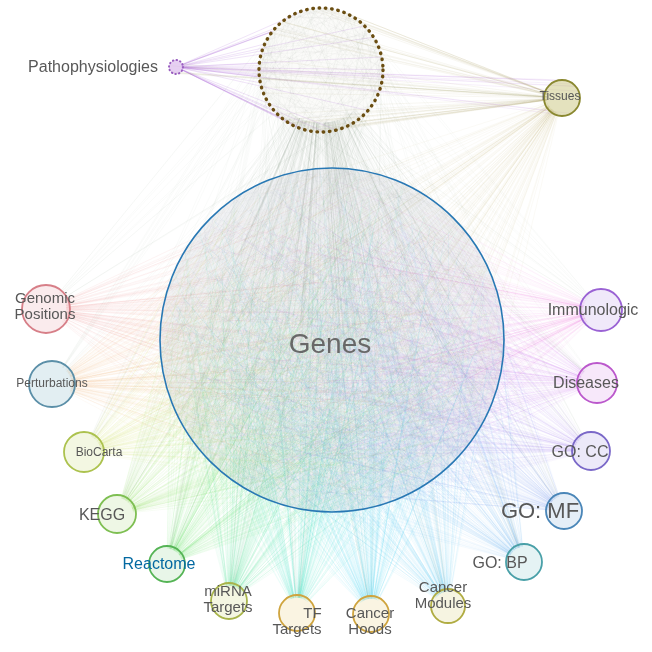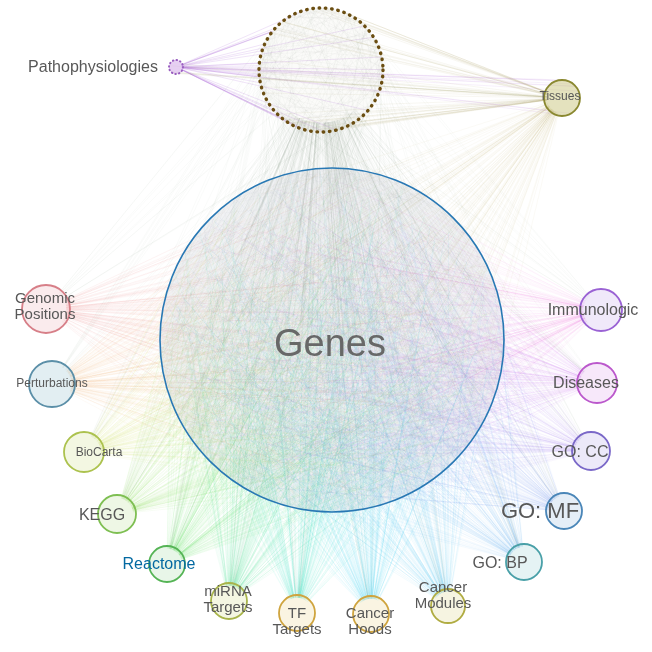--- a/index.html
+++ b/index.html
@@ -2752,32 +2752,32 @@
       <circle cx="297" cy="613" r="18" fill="rgba(238,220,160,0.3)" stroke="#cfa43e" stroke-width="1.8"></circle>
       <circle cx="371" cy="614" r="18" fill="rgba(238,220,160,0.3)" stroke="#cfa43e" stroke-width="1.8"></circle>
       <circle cx="448" cy="606" r="17" fill="rgba(224,220,156,0.3)" stroke="#b0ac42" stroke-width="1.8"></circle>
       <circle cx="524" cy="562" r="18" fill="rgba(168,214,218,0.3)" stroke="#49a0a8" stroke-width="1.8"></circle>
       <circle cx="564" cy="511" r="18" fill="rgba(168,200,228,0.3)" stroke="#4a86b8" stroke-width="1.8"></circle>
       <circle cx="591" cy="451" r="19" fill="rgba(192,182,234,0.3)" stroke="#7a68c8" stroke-width="1.8"></circle>
       <circle cx="597" cy="383" r="20" fill="rgba(228,178,238,0.3)" stroke="#bb58cc" stroke-width="1.8"></circle>
       <circle cx="601" cy="310" r="21" fill="rgba(205,182,238,0.3)" stroke="#9a62d4" stroke-width="1.8"></circle>
     </svg>
   <div id="labels">
-      <div class="node-label" style="left: 330px; top: 344px; font-size: 38px; color: rgb(104, 104, 104);">Genes</div>
+      <div class="node-label" style="left: 330px; top: 344px; font-size: 28px; color: rgb(104, 104, 104);">Genes</div>
       <div class="node-label" style="left: 93px; top: 67px; font-size: 16px; color: rgb(88, 88, 88);">Pathophysiologies</div>
       <div class="node-label" style="left: 560px; top: 96px; font-size: 12px; color: rgb(85, 85, 85);">Tissues</div>
       <div class="node-label" style="left: 45px; top: 306px; font-size: 15px; color: rgb(88, 88, 88);">Genomic
 Positions</div>
       <div class="node-label" style="left: 52px; top: 383px; font-size: 12px; color: rgb(88, 88, 88);">Perturbations</div>
       <div class="node-label" style="left: 71px; top: 452px; font-size: 12px; color: rgb(88, 88, 88); margin-left: 28px;">BioCarta</div>
       <div class="node-label" style="left: 102px; top: 515px; font-size: 16px; color: rgb(88, 88, 88);">KEGG</div>
       <div class="node-label" style="left: 159px; top: 564px; font-size: 16px; color: #0369a1; text-align: right;">Reactome</div>
       <div class="node-label" style="left: 228px; top: 599px; font-size: 15px; color: rgb(88, 88, 88);">miRNA
 Targets</div>
-      <div class="node-label" style="left: 297px; top: 621px; font-size: 15px; color: rgb(88, 88, 88);">TF
+      <div class="node-label" style="left: 297px; top: 621px; font-size: 15px; color: rgb(88, 88, 88); text-align: right;">TF
 Targets</div>
       <div class="node-label" style="left: 370px; top: 621px; font-size: 15px; color: rgb(88, 88, 88);">Cancer
 Hoods</div>
       <div class="node-label" style="left: 443px; top: 595px; font-size: 15px; color: rgb(88, 88, 88);">Cancer
 Modules</div>
       <div class="node-label" style="left: 500px; top: 563px; font-size: 16px; color: rgb(88, 88, 88);">GO: BP</div>
       <div class="node-label" style="left: 540px; top: 511px; font-size: 22px; color: rgb(88, 88, 88);">GO: MF</div>
       <div class="node-label" style="left: 580px; top: 452px; font-size: 16px; color: rgb(88, 88, 88);">GO: CC</div>
       <div class="node-label" style="left: 586px; top: 383px; font-size: 16px; color: rgb(88, 88, 88);">Diseases</div>
       <div class="node-label" style="left: 593px; top: 310px; font-size: 16px; color: rgb(88, 88, 88);">Immunologic</div>

